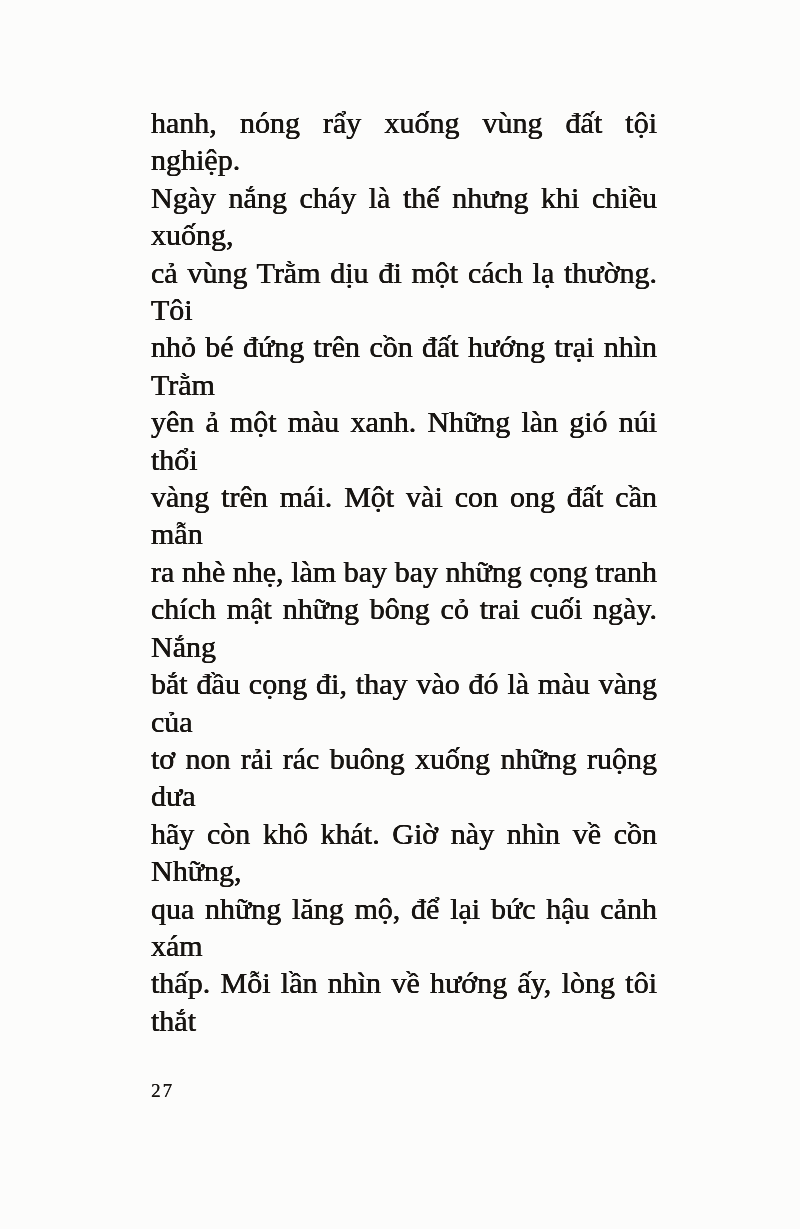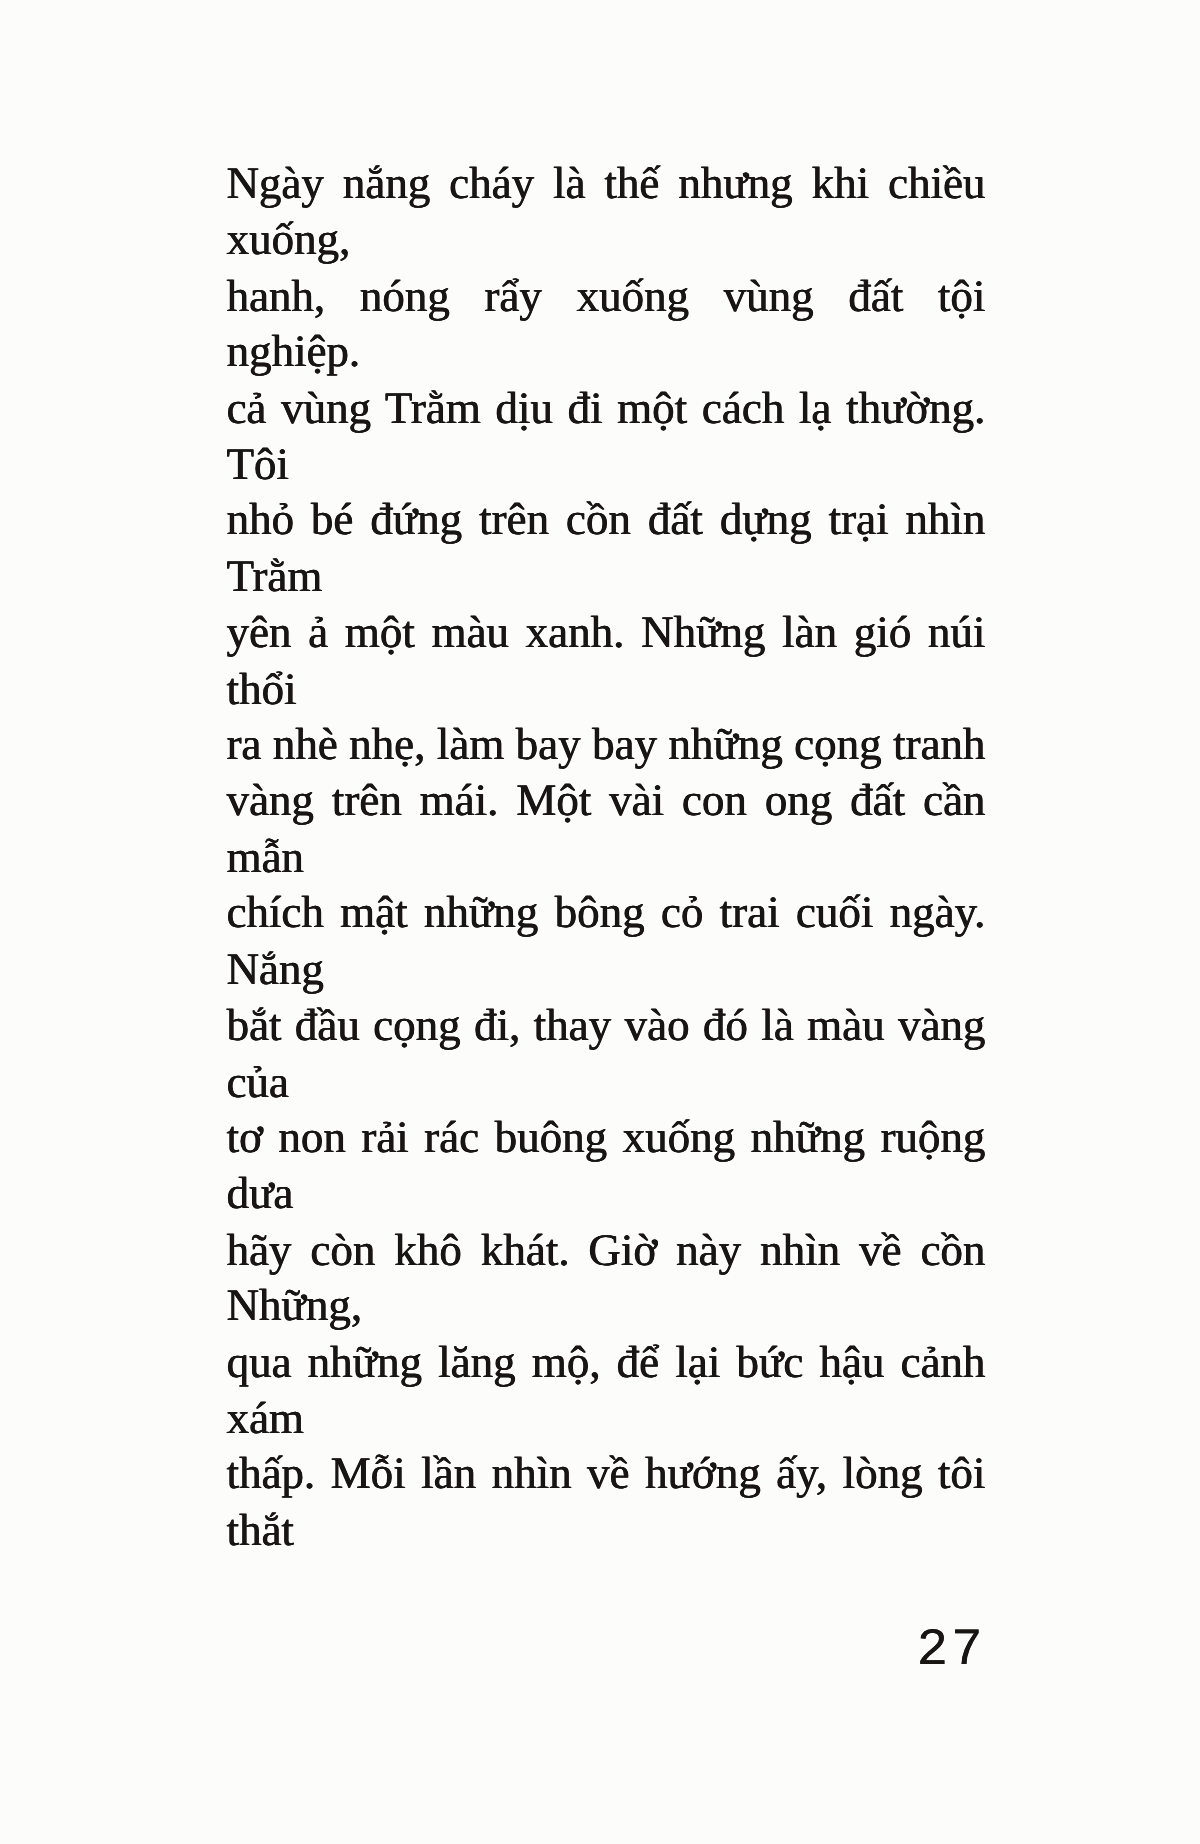--- a/index.html
+++ b/index.html
@@ -20,40 +20,39 @@
     
     text-shadow: 0.25px 0 0 currentColor, -0.25px 0 0 currentColor;
   }
   .line {
     text-align: justify;
     text-align-last: justify;
   }
   .page-num {
     position: absolute;
     left: 151px; top: 1080px; width: 506px;
-    text-align: right;
-    font-size: 35px;
+    text-align: left;
+    font-size: 19px;
     letter-spacing: 2px;
     text-shadow: 0.2px 0 0 currentColor;
-    font-family: Liberation Mono, monospace;
   }
 </style>
 </head>
 <body>
 
 <div class="page" style="background: rgb(252, 252, 251); color: rgb(24, 21, 18);">
   <div class="text-col">
     <div>
+        <div class="line">hanh, nóng rẩy xuống vùng đất tội nghiệp.</div>
         <div class="line">Ngày nắng cháy là thế nhưng khi chiều xuống,</div>
-        <div class="line">hanh, nóng rẩy xuống vùng đất tội nghiệp.</div>
         <div class="line">cả vùng Trằm dịu đi một cách lạ thường. Tôi</div>
-        <div class="line">nhỏ bé đứng trên cồn đất dựng trại nhìn Trằm</div>
+        <div class="line">nhỏ bé đứng trên cồn đất hướng trại nhìn Trằm</div>
         <div class="line">yên ả một màu xanh. Những làn gió núi thổi</div>
+        <div class="line">vàng trên mái. Một vài con ong đất cần mẫn</div>
         <div class="line">ra nhè nhẹ, làm bay bay những cọng tranh</div>
-        <div class="line">vàng trên mái. Một vài con ong đất cần mẫn</div>
         <div class="line">chích mật những bông cỏ trai cuối ngày. Nắng</div>
         <div class="line">bắt đầu cọng đi, thay vào đó là màu vàng của</div>
         <div class="line">tơ non rải rác buông xuống những ruộng dưa</div>
         <div class="line">hãy còn khô khát. Giờ này nhìn về cồn Những,</div>
         <div class="line">qua những lăng mộ, để lại bức hậu cảnh xám</div>
         <div class="line">thấp. Mỗi lần nhìn về hướng ấy, lòng tôi thắt</div>
       </div>
 
   </div>
   <div class="page-num">27</div>

